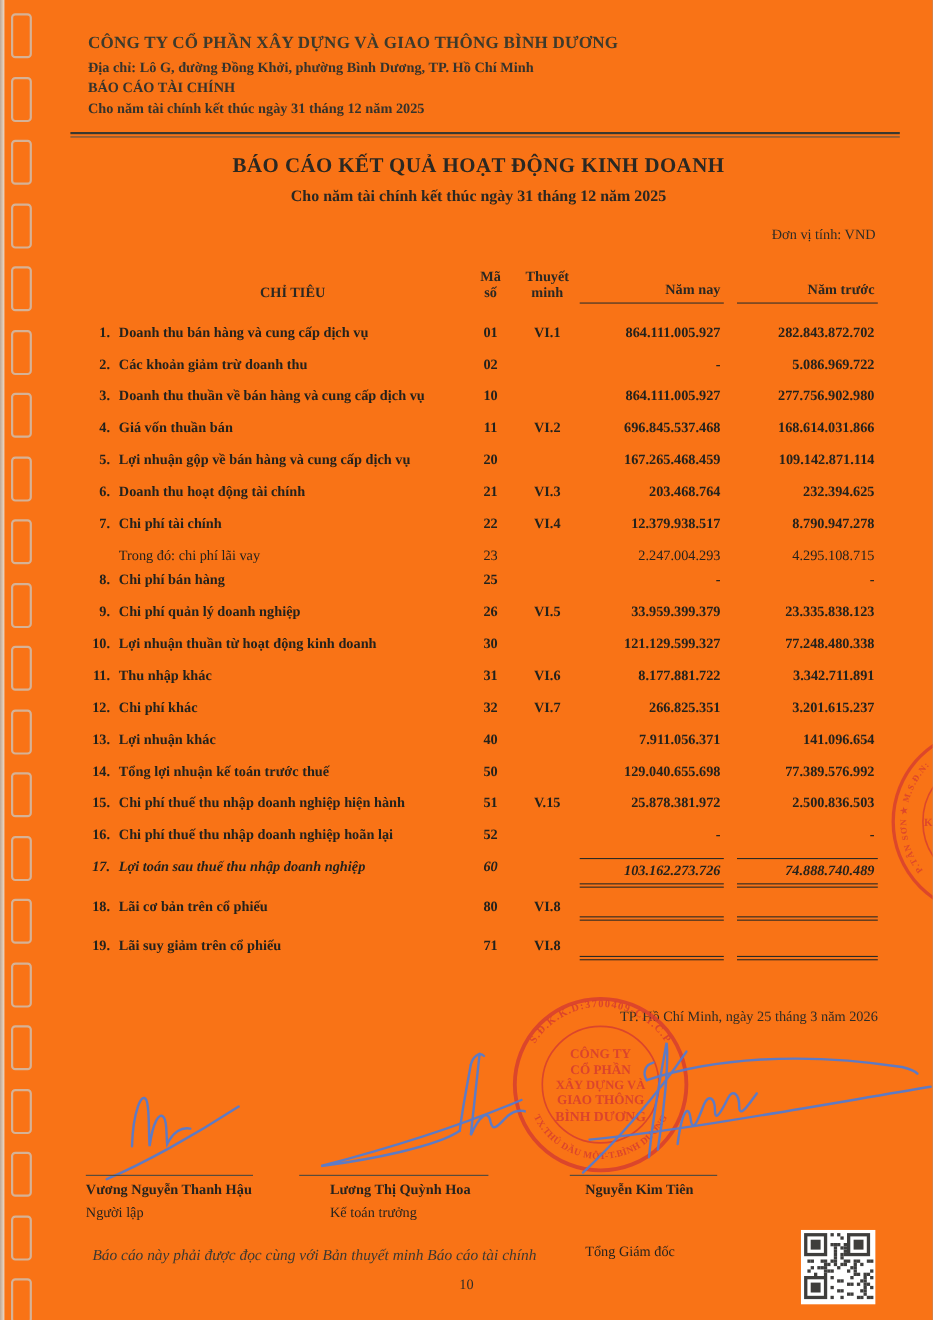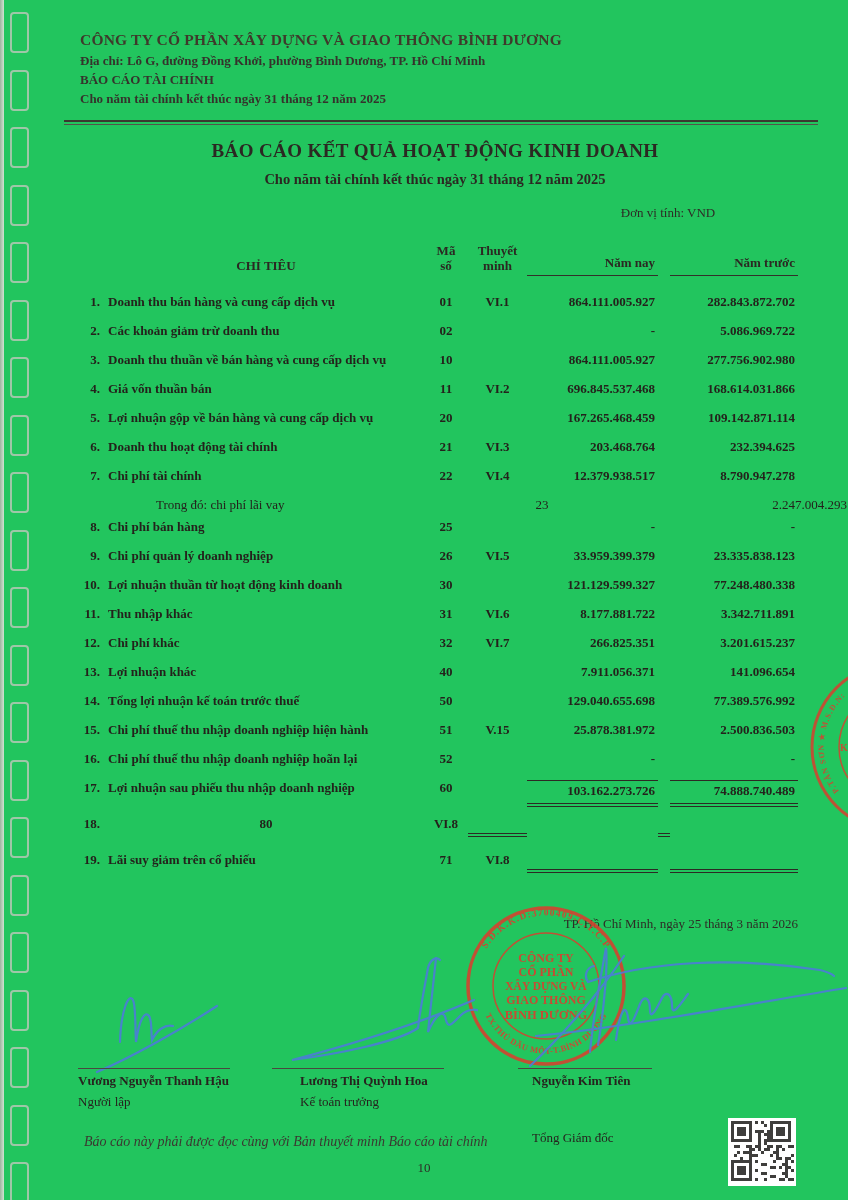--- a/index.html
+++ b/index.html
@@ -1,44 +1,44 @@
 <!DOCTYPE html>
 <html lang="vi"><head>
 <meta charset="utf-8">
 <style>
   html,body{margin:0;padding:0;background:#9a9894;}
-  .page{position:relative;width:848px;height:1200px;margin:0 auto;background:#22c55e;
+  .page{position:relative;width:848px;height:1200px;margin:0 auto;background:#f97316;
         font-family:"Liberation Serif","DejaVu Serif",serif;color:#26231e;overflow:hidden;}
   .page-edge{position:absolute;left:0;top:0;width:4px;height:100%;
         background:linear-gradient(90deg,#b3b0aa,#eceae5);opacity:.85;}
   .hole{position:absolute;left:10px;width:15px;height:37px;border:2px solid #c9c7c1;
         border-radius:4px;background:transparent;opacity:.75;}
   
   .comp-head{position:absolute;left:80px;top:32px;line-height:1;}
   .comp-name{font-size:15.5px;font-weight:bold;color:#3e3a2b;letter-spacing:.2px;}
   .comp-line{font-size:13px;margin-top:6px;color:#35332c;font-weight:bold;}
   .head-rule{position:absolute;left:64px;top:120px;width:754px;height:2px;
         border-top:2px solid #3a382f;border-bottom:1px solid #55534a;}
   
   .title-wrap{position:absolute;left:60px;top:140px;width:750px;text-align:center;}
   .title-main{font-size:19px;font-weight:bold;letter-spacing:.4px;color:#2b2822;}
   .title-sub{font-size:14.5px;font-weight:bold;margin-top:9px;color:#2b2822;}
-  .unit-note{position:absolute;top:205px;left:540px;width:256px;text-align:center;font-size:13px;color:#2e2c26;}
+  .unit-note{position:absolute;top:205px;left:540px;width:256px;text-align:right;font-size:13px;color:#2e2c26;}
   
   .tbl{position:absolute;left:78px;top:238px;width:720px;font-size:13px;}
   .grid{display:grid;grid-template-columns:30px 316px 44px 59px 131px 12px 128px;}
   .t-head{align-items:end;height:38px;font-weight:bold;color:#2b2822;}
   .h-item{text-align:center;padding-bottom:2px;}
   .h-stack{text-align:center;line-height:1.15;padding-bottom:2px;}
   .h-val{text-align:right;border-bottom:1.5px solid #33312a;padding:0 3px 4px 0;}
   .t-rows{margin-top:18px;}
   .t-row{height:29px;font-weight:bold;color:#24221c;}
-  .t-row.sub{height:22px;font-weight:normal;gap:48px;}
+  .t-row.sub{height:22px;font-weight:normal;}
   .t-row.sub .c-label{font-weight:normal;}
-  .t-row.total{height:36px;}
+  .t-row.total{height:36px;font-style:italic;}
   .t-row.empty-dbl{height:36px;}
   .c-no{text-align:right;padding-right:8px;}
   .c-label{padding-right:4px;}
   .c-code{text-align:center;}
   .c-note{text-align:center;}
   .c-val{text-align:right;padding-right:3px;white-space:nowrap;}
   .t-row.total .c-val{border-top:1.5px solid #2c2a24;border-bottom:4px double #2c2a24;
         height:20px;padding-top:2px;}
   .t-row.empty-dbl .c-val{border-bottom:4px double #2c2a24;height:17px;}
   
@@ -261,29 +261,30 @@
           <div class="c-no">16.</div>
           <div class="c-label">Chi phí thuế thu nhập doanh nghiệp hoãn lại</div>
           <div class="c-code">52</div>
           <div class="c-note"></div>
           <div class="c-val">-</div>
           <div></div>
           <div class="c-val">-</div>
         </div>
         <div class="grid t-row total">
           <div class="c-no">17.</div>
-          <div class="c-label">Lợi nhuận sau phiếu thu nhập doanh nghiệp</div>
+          <div class="c-label">Lợi toán sau thuế thu nhập doanh nghiệp</div>
           <div class="c-code">60</div>
           <div class="c-note"></div>
           <div class="c-val">103.162.273.726</div>
           <div></div>
           <div class="c-val">74.888.740.489</div>
         </div>
         <div class="grid t-row empty-dbl">
           <div class="c-no">18.</div>
+          <div class="c-label">Lãi cơ bản trên cổ phiếu</div>
           <div class="c-code">80</div>
           <div class="c-note">VI.8</div>
           <div class="c-val"></div>
           <div></div>
           <div class="c-val"></div>
         </div>
         <div class="grid t-row empty-dbl">
           <div class="c-no">19.</div>
           <div class="c-label">Lãi suy giảm trên cổ phiếu</div>
           <div class="c-code">71</div>

